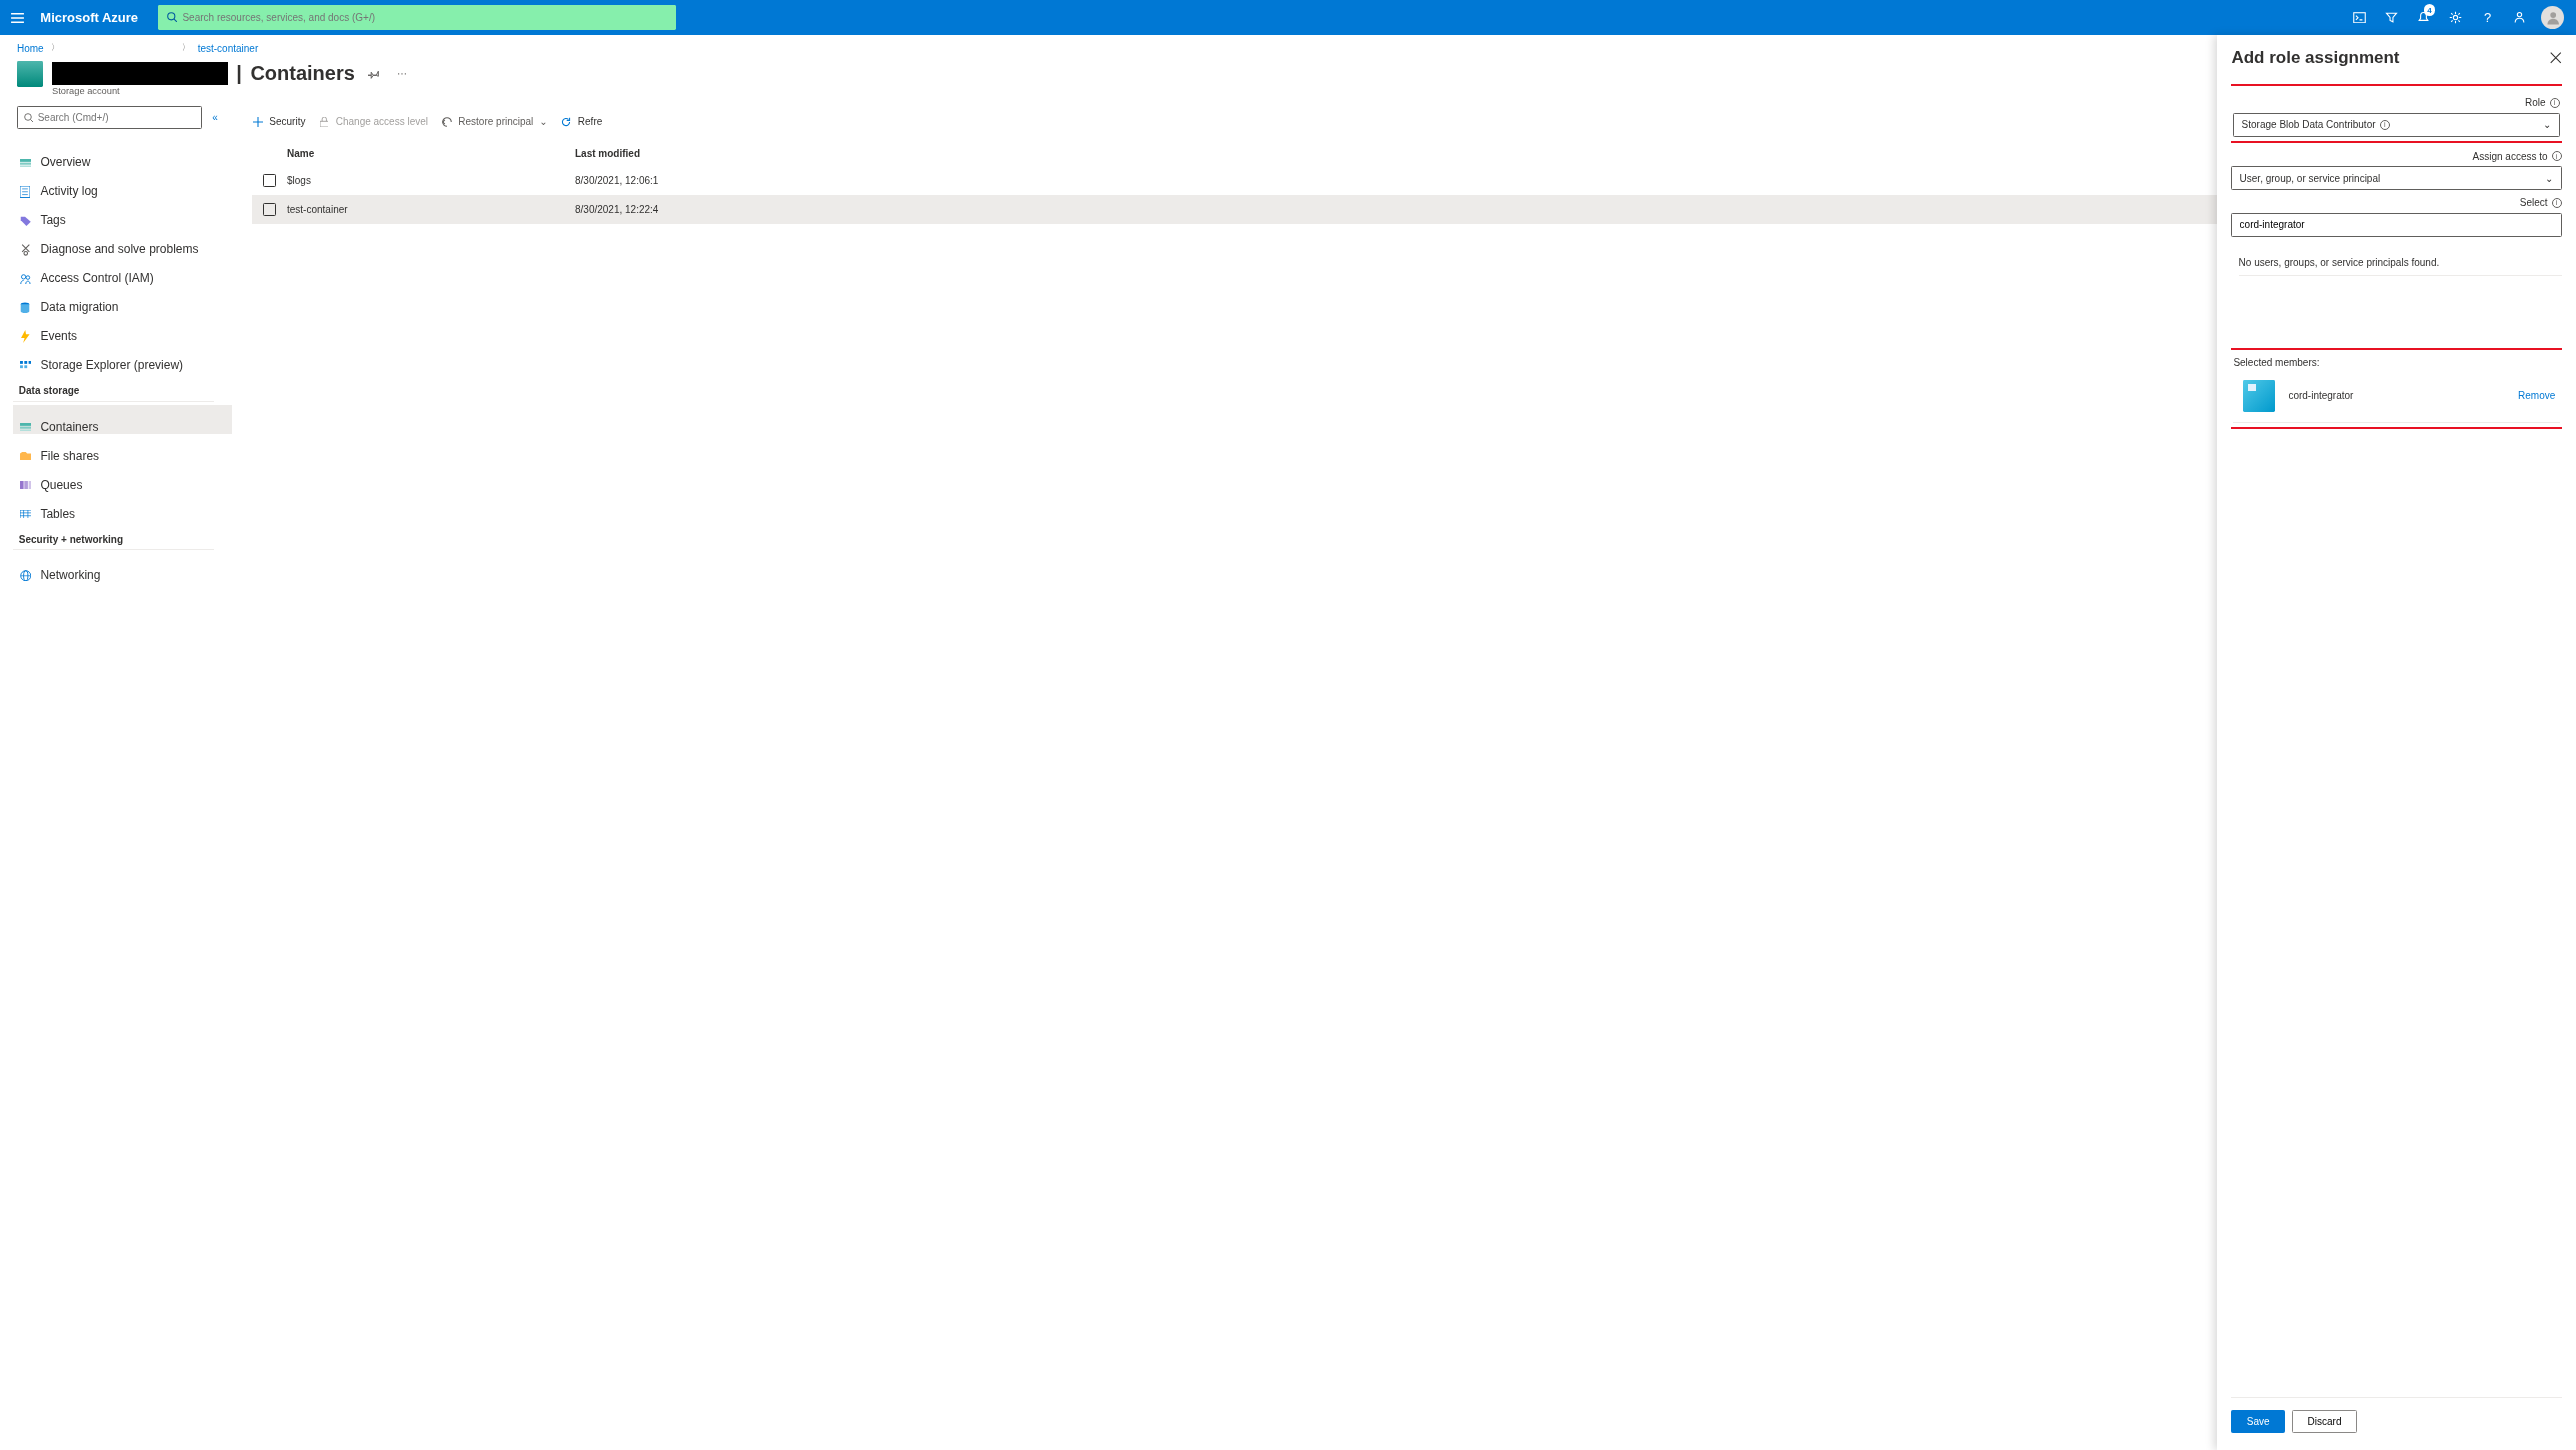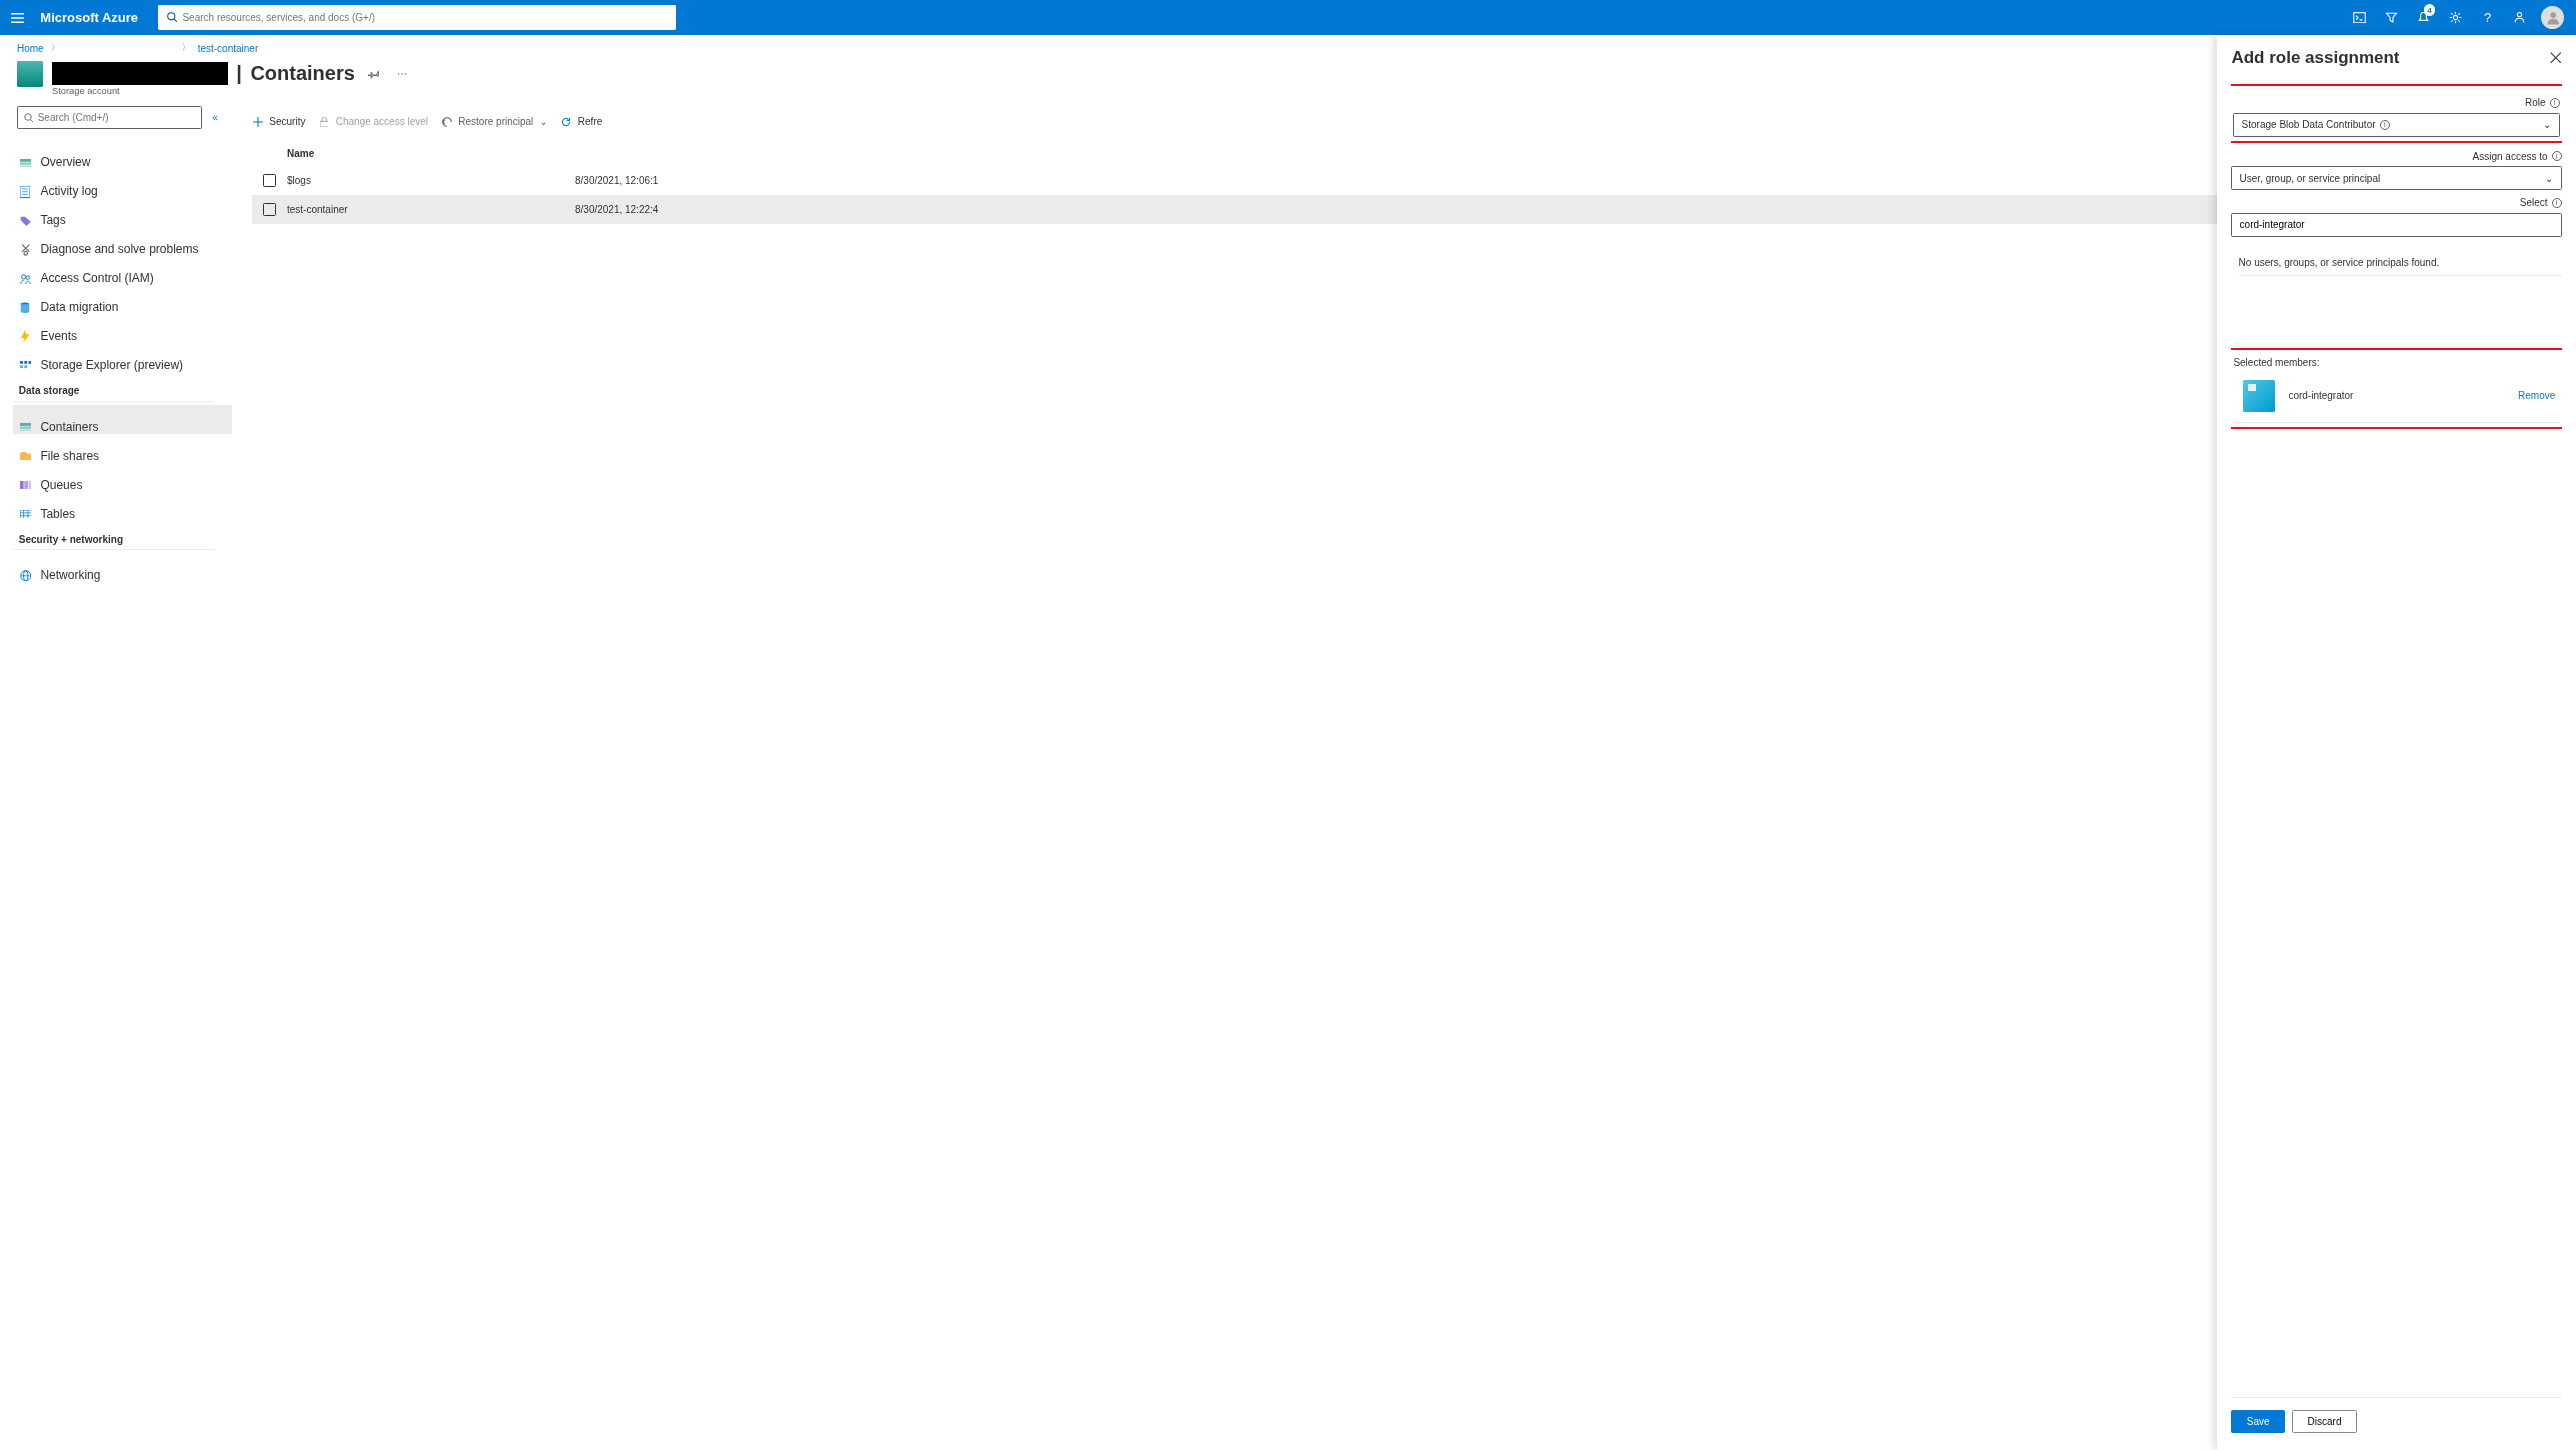--- a/index.html
+++ b/index.html
@@ -2,21 +2,21 @@
 <html style="font-size:11.5px"><head>
 <meta charset="utf-8">
 <style>
 * { box-sizing: border-box; margin: 0; padding: 0; font-family: "Segoe UI", Arial, sans-serif; }
 body { background: #fff; color: #323130; font-size: 10px; overflow: hidden; }
 
 
 .topbar { height: 35px; background: #0078d4; display: flex; align-items: center; color: #fff; padding: 0 5.8px; }
 .topbar .hamburger { width: 23px; height: 23px; display:flex;align-items:center;justify-content:center; cursor:pointer; }
 .topbar .brand { font-size: 13px; font-weight: 600; margin: 0 20px 0 11.5px; white-space: nowrap; }
-.topbar .search { flex: 0 0 518px; background: #ffffff; height: 24.4px; border-radius: 1.4px; display:flex; align-items:center; padding: 0 8.6px; color: #005a9e; }
+.topbar .search { flex: 0 0 518px; background: #86efac; height: 24.4px; border-radius: 1.4px; display:flex; align-items:center; padding: 0 8.6px; color: #005a9e; }
 .topbar .search input { flex:1; border:none; background:transparent; outline:none; font-size:10px; color:#005a9e; margin-left:5.8px;}
 .topbar .spacer { flex:1; }
 .topbar .icon-btn { width:32px; height:35px; display:flex; align-items:center; justify-content:center; cursor:pointer; position:relative;}
 .topbar .badge { position:absolute; top:4.3px; right:4.3px; background:#fff; color:#0078d4; border-radius:50%; width:11.5px; height:11.5px; font-size:8px; font-weight:600; display:flex;align-items:center;justify-content:center;}
 .topbar .avatar { width:23px; height:23px; border-radius:50%; background:#e1dfdd; margin:0 5.8px; display:flex;align-items:center;justify-content:center;}
 
 
 .crumb-row { padding: 7.2px 17px 2.9px; display:flex; align-items:center; gap:7.2px; font-size:10px; color:#0078d4;}
 .crumb-row .crumb { cursor:pointer; }
 .crumb-row .sep { color:#605e5c; font-size:8.6px; }
@@ -353,20 +353,21 @@
               <path d="M12 7a5 5 0 11-1.5-3.5" fill="none" stroke="#0078d4" stroke-width="1.5"></path>
               <path d="M12 1v4h-4" fill="none" stroke="#0078d4" stroke-width="1.5"></path>
             </svg>
           </span>
         <span>Refre</span>
       </div>
     </div>
     <div class="table-head">
       <div class="col-check"></div>
       <div class="col-name">Name</div>
+      <div class="col-mod">Last modified</div>
     </div>
     <div class="row">
       <div class="col-check">
           <div class="checkbox"></div>
         </div>
       <div class="col-name">$logs</div>
       <div class="col-mod">8/30/2021, 12:06:1</div>
     </div>
     <div class="row selected">
       <div class="col-check">

